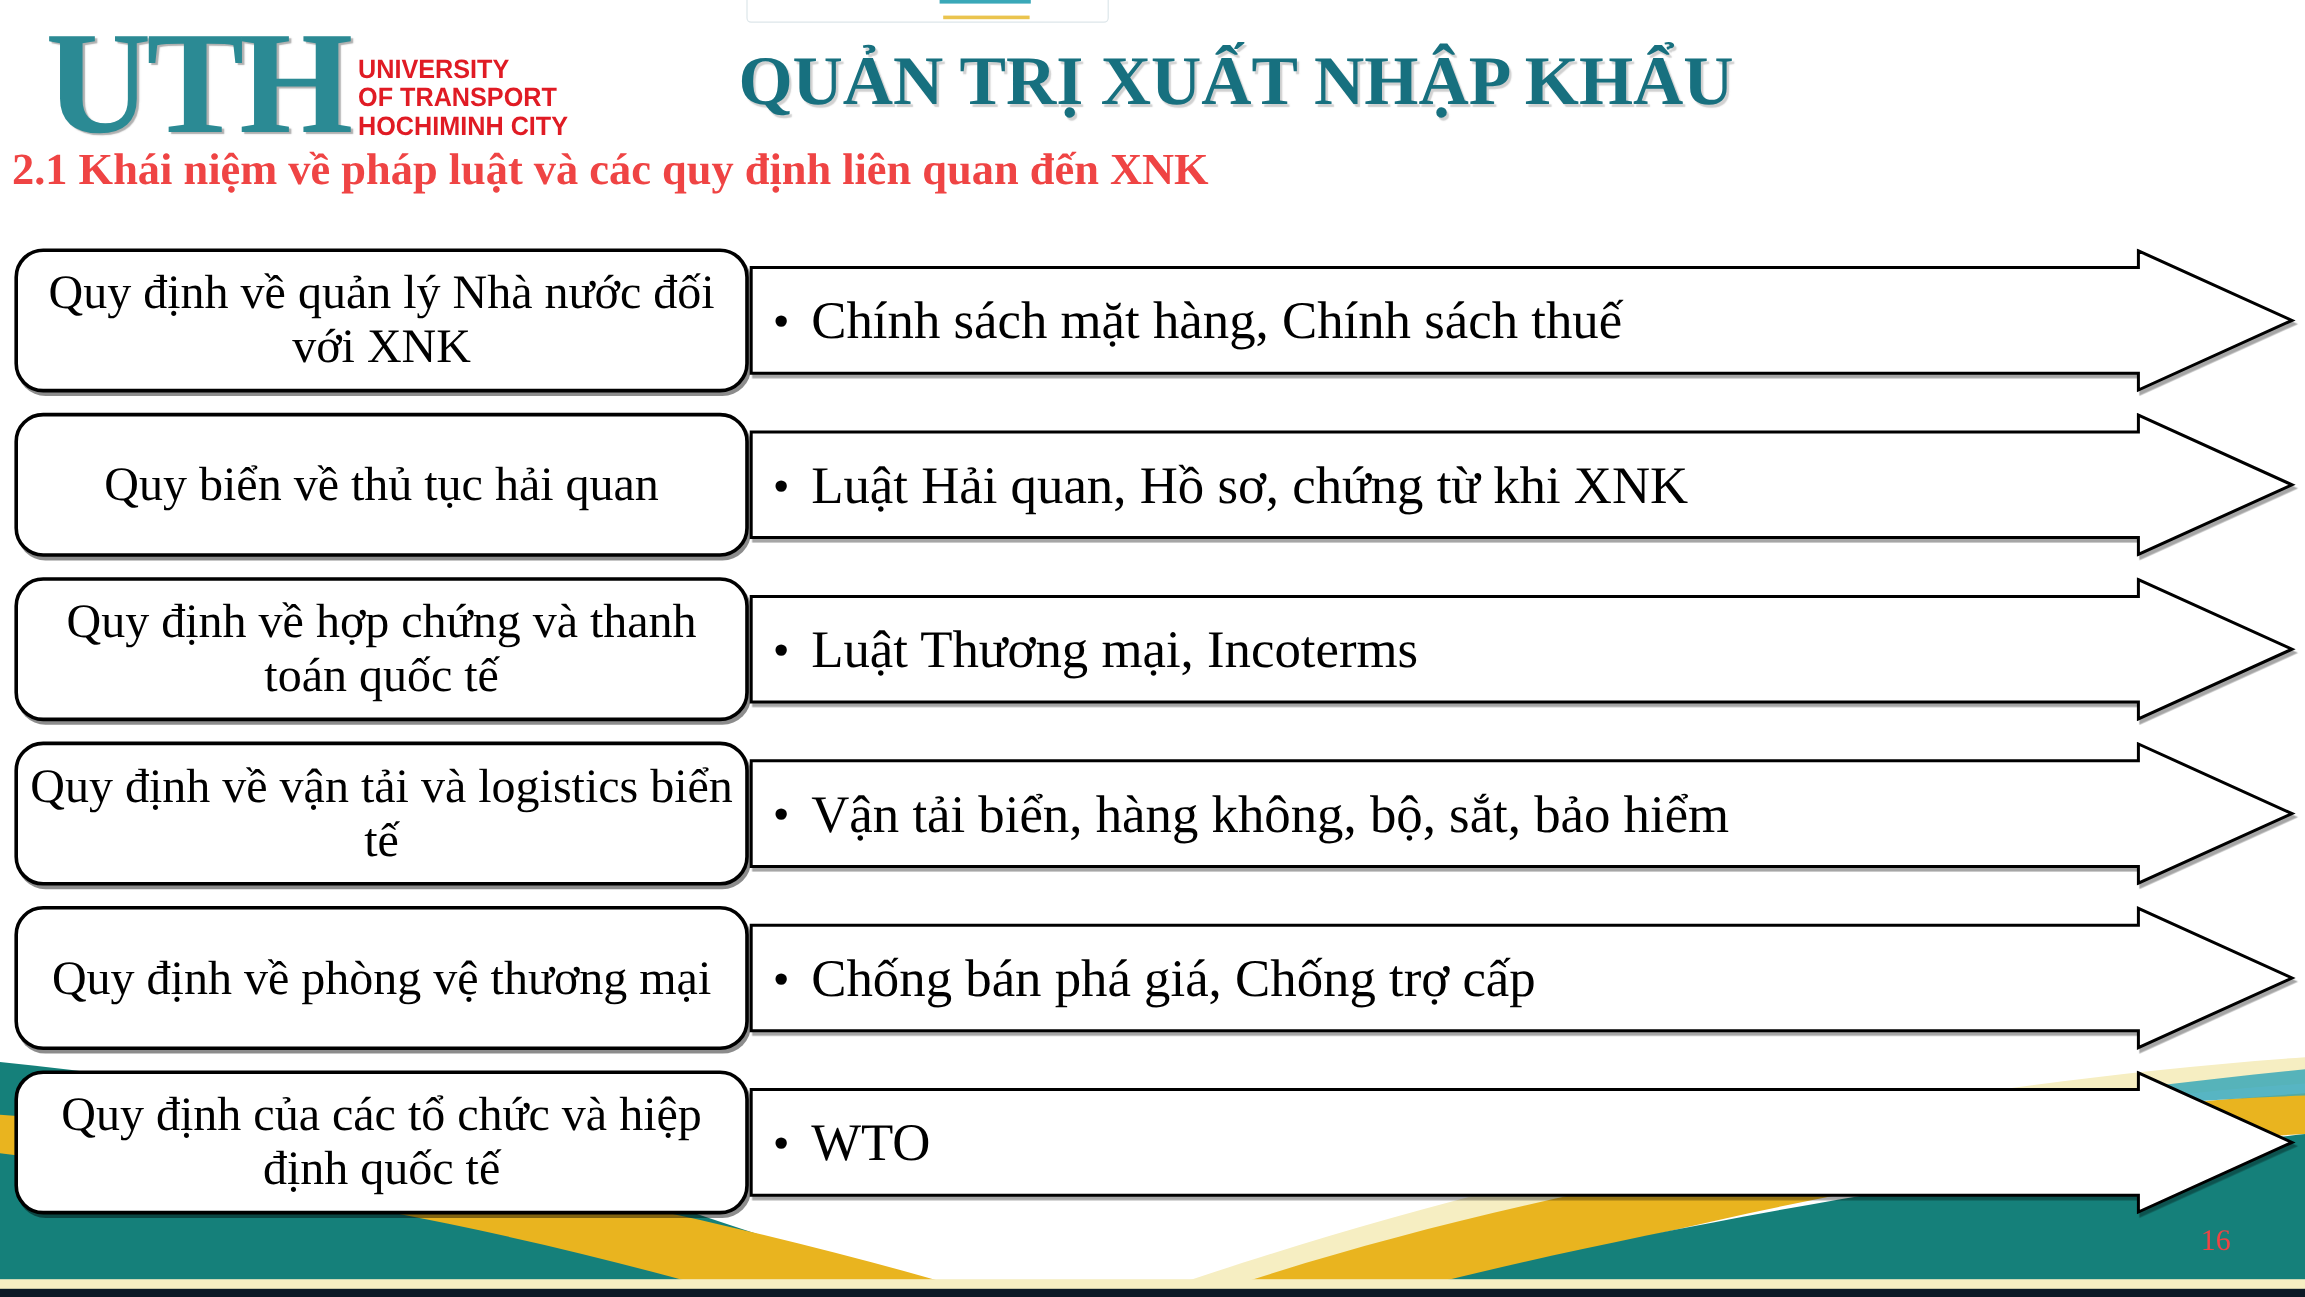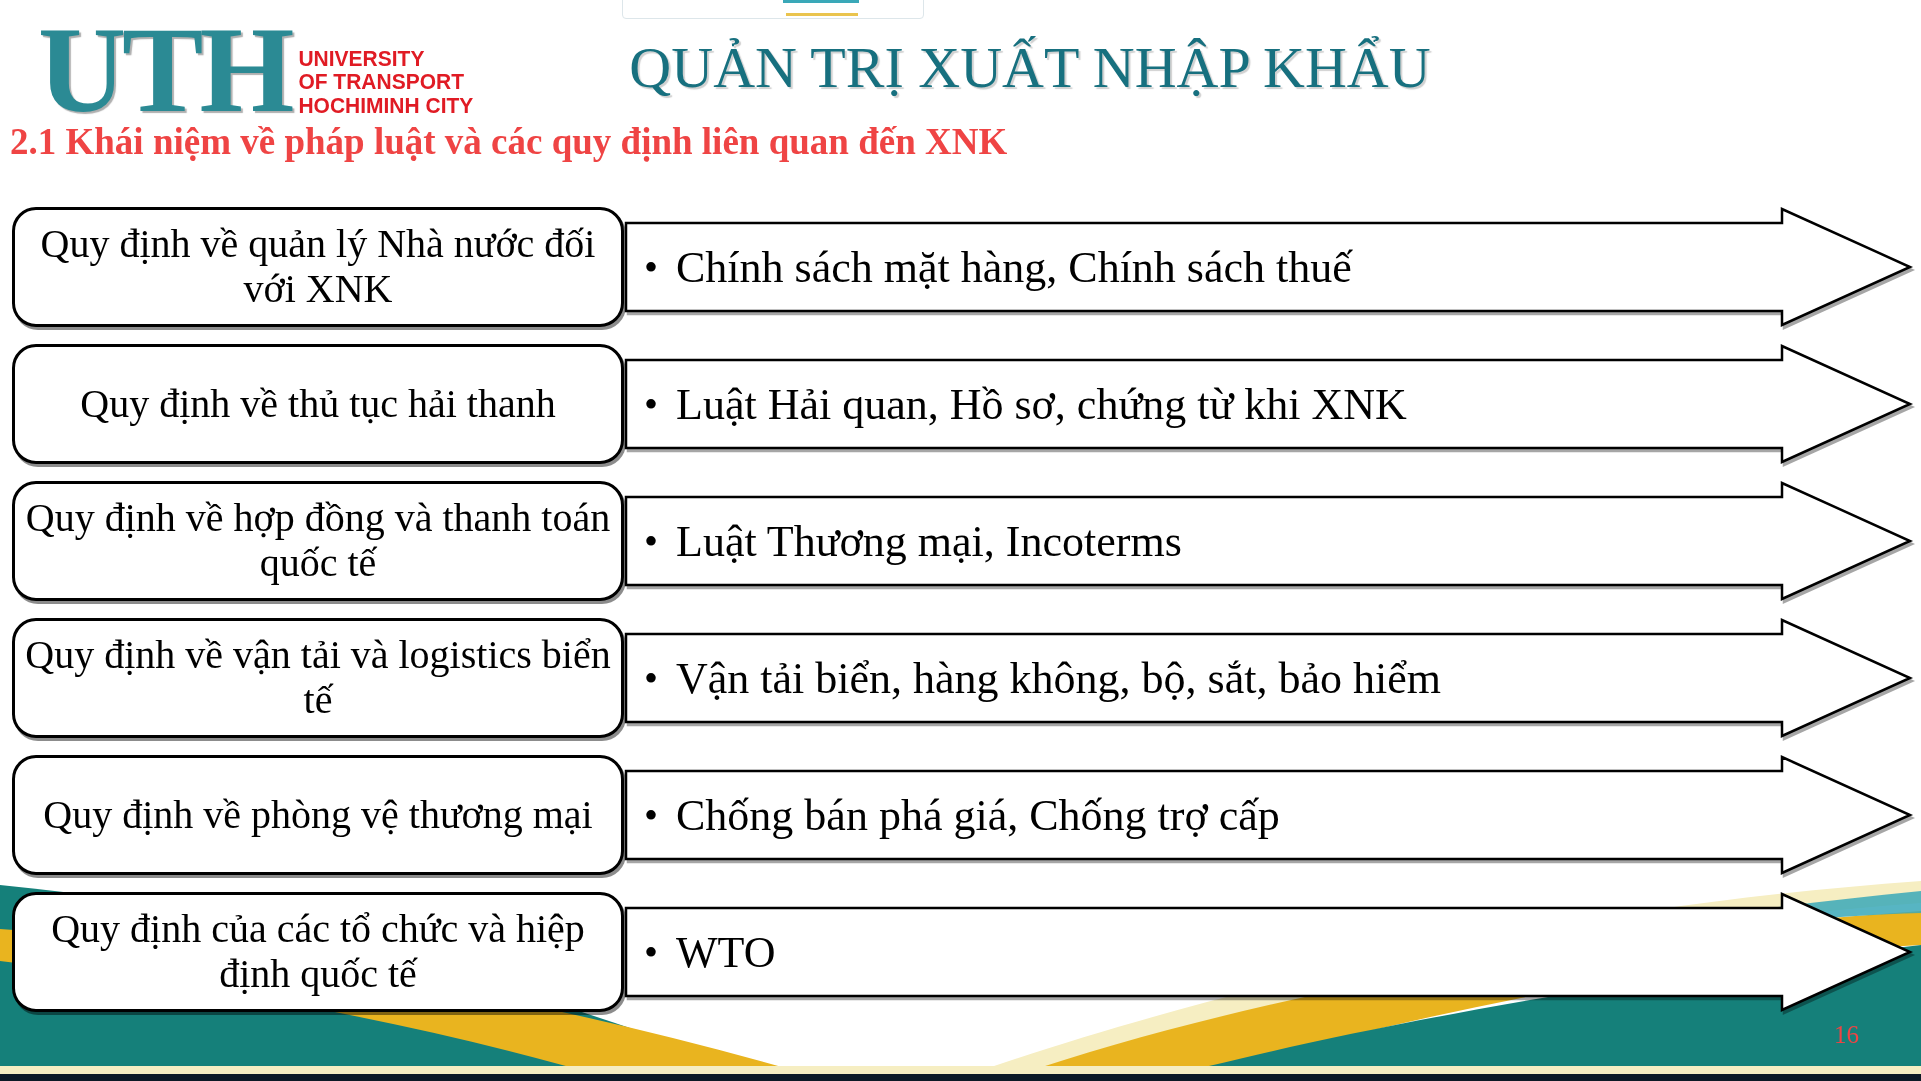--- a/index.html
+++ b/index.html
@@ -32,21 +32,21 @@
     margin-left:8px;margin-top:22px;
     font-family:"Liberation Sans", sans-serif;
     font-weight:bold;font-size:21px;line-height:1.07;
     color:var(--logo-red,#e01b24);
     letter-spacing:0px;white-space:pre-line;
     transform:scaleY(1.05);transform-origin:top left;
   }
   .slide-title{
     position:absolute;left:540px;top:36px;width:980px;
     text-align:center;
-    font-weight:normal;font-size:58px;line-height:1.1;
+    font-weight:bold;font-size:58px;line-height:1.1;
     color:var(--title-teal,#17707f);
     text-shadow:2px 2px 1px rgba(150,150,150,.45);
     white-space:nowrap;
   }
   .section-heading{
     position:absolute;left:10px;top:120px;width:1600px;
     font-weight:bold;font-size:37px;color:#ef4444;
   }
 
   
@@ -103,36 +103,36 @@
       </svg>
       <div class="arrow-text">
         <span class="bullet">•</span>
         <span>Chính sách mặt hàng, Chính sách thuế</span>
       </div>
     </div>
   </div>
 
   <div class="row" style="top:344px">
     <div class="label-box">
-      <span>Quy định về thủ tục hải thanh</span>
+      <span>Quy biển về thủ tục hải quan</span>
     </div>
     <div class="arrow">
       <svg viewBox="0 0 1292 120" preserveAspectRatio="none" width="1292" height="120">
         <polygon points="2,16 1158,16 1158,2 1286,60 1158,118 1158,104 2,104" fill="#ffffff" stroke="#000000" stroke-width="2.5"></polygon>
       </svg>
       <div class="arrow-text">
         <span class="bullet">•</span>
         <span>Luật Hải quan, Hồ sơ, chứng từ khi XNK</span>
       </div>
     </div>
   </div>
 
   <div class="row" style="top:481px">
     <div class="label-box">
-      <span>Quy định về hợp đồng và thanh toán quốc tế</span>
+      <span>Quy định về hợp chứng và thanh toán quốc tế</span>
     </div>
     <div class="arrow">
       <svg viewBox="0 0 1292 120" preserveAspectRatio="none" width="1292" height="120">
         <polygon points="2,16 1158,16 1158,2 1286,60 1158,118 1158,104 2,104" fill="#ffffff" stroke="#000000" stroke-width="2.5"></polygon>
       </svg>
       <div class="arrow-text">
         <span class="bullet">•</span>
         <span>Luật Thương mại, Incoterms</span>
       </div>
     </div>

